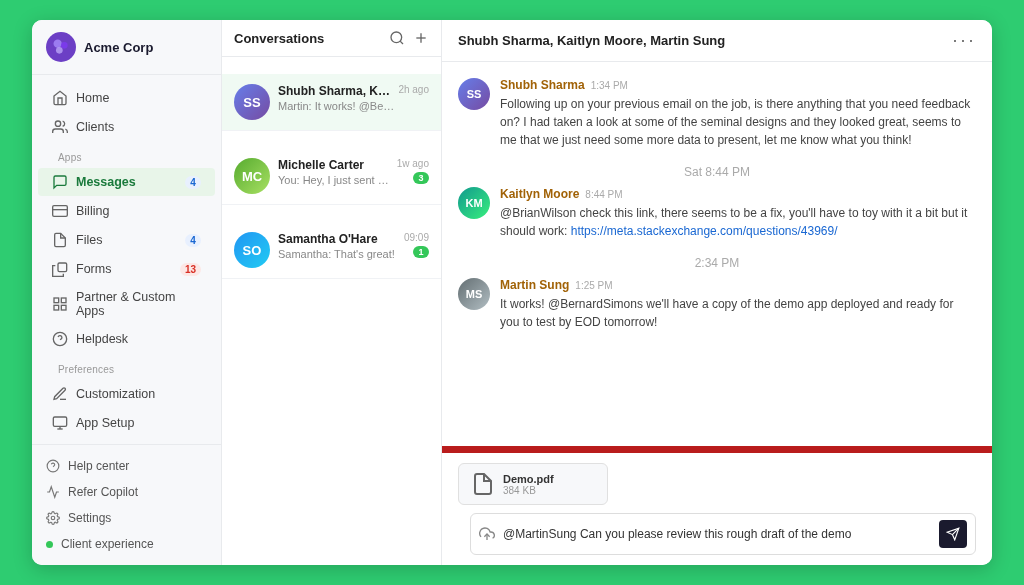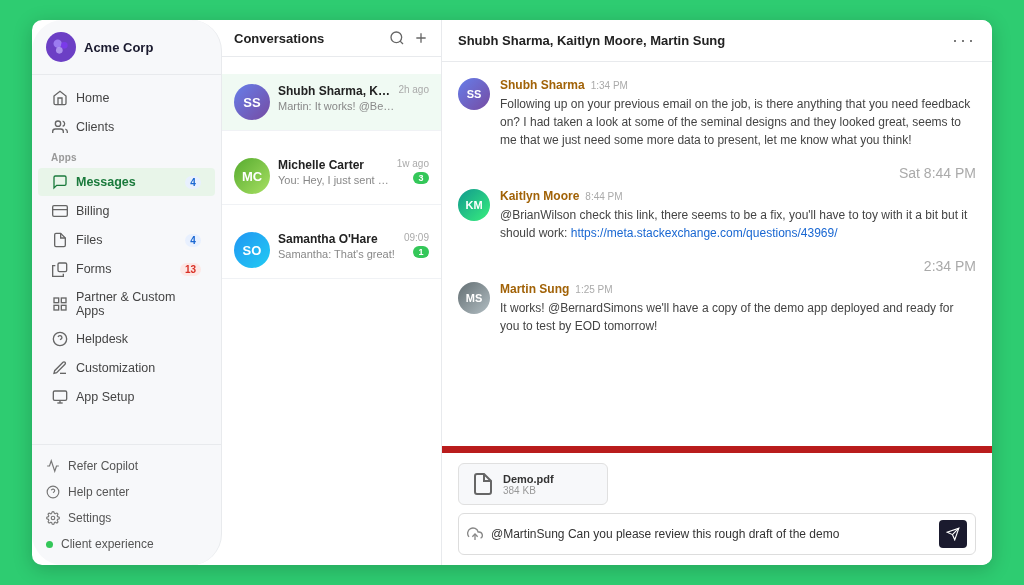--- a/index.html
+++ b/index.html
@@ -24,21 +24,20 @@
     }
     
     .sidebar {
       width: 190px;
       background: #f7f8fa;
       border-right: 1px solid #e8eaed;
       display: flex;
       flex-direction: column;
       padding: 0;
       flex-shrink: 0;
-      border-radius: 31px;
     }
     .sidebar-header {
       display: flex;
       align-items: center;
       padding: 12px 14px;
       border-bottom: 1px solid #e8eaed;
     }
     .sidebar-logo {
       width: 30px;
       height: 30px;
@@ -100,23 +99,23 @@
       padding: 1px 5px;
       min-width: 16px;
       text-align: center;
     }
     .sidebar-badge.orange {
       background: #fce8e6;
       color: #d93025;
     }
     .sidebar-section-label {
       font-size: 10px;
-      font-weight: 700;
+      font-weight: 400;
       color: #999;
-      padding: 10px 19px 4px;
+      padding: 10px 26px 4px;
       text-transform: none;
       letter-spacing: 0.02em;
     }
     .sidebar-footer {
       border-top: 1px solid #e8eaed;
       padding: 8px 0;
     }
     .sidebar-footer-item {
       display: flex;
       align-items: center;
@@ -316,22 +315,22 @@
       font-size: 12px;
       color: #444;
       line-height: 1.5;
       max-width: 520px;
     }
     .msg-text a {
       color: #1967d2;
       text-decoration: none;
     }
     .msg-divider {
-      text-align: right;
-      font-size: 14px;
+      text-align: center;
+      font-size: 12px;
       color: #aaa;
       margin: 8px 0;
     }
     .chat-footer {
       padding: 10px 16px;
       border-top: 7px solid #b91c1c;
     }
     .attachment-preview {
       display: flex;
       align-items: center;
@@ -358,20 +357,21 @@
     .attachment-size {
       font-size: 10px;
       color: #999;
     }
     .chat-input-row {
       display: flex;
       align-items: center;
       border: 1px solid #ddd;
       border-radius: 6px;
       padding: 6px 8px;
+      margin-left: 12px;
     }
     .chat-input-icon {
       width: 16px;
       height: 16px;
       color: #888;
       margin-right: 8px;
       flex-shrink: 0;
     }
     .chat-input {
       flex: 1;
@@ -478,20 +478,21 @@
       </div>
       <div class="sidebar-nav-item">
         <svg class="nav-icon" viewBox="0 0 24 24" fill="none" stroke="currentColor" stroke-width="2">
           <circle cx="12" cy="12" r="10"></circle>
           <path d="M9.09 9a3 3 0 015.83 1c0 2-3 3-3 3"></path>
           <line x1="12" y1="17" x2="12.01" y2="17"></line>
         </svg>
         <span>Helpdesk</span>
       </div>
 
+      <div class="sidebar-section-label">Preferences</div>
 
       <div class="sidebar-nav-item">
         <svg class="nav-icon" viewBox="0 0 24 24" fill="none" stroke="currentColor" stroke-width="2">
           <path d="M12 20h9"></path>
           <path d="M16.5 3.5a2.121 2.121 0 013 3L7 19l-4 1 1-4L16.5 3.5z"></path>
         </svg>
         <span>Customization</span>
       </div>
       <div class="sidebar-nav-item">
         <svg class="nav-icon" viewBox="0 0 24 24" fill="none" stroke="currentColor" stroke-width="2">
@@ -499,31 +500,31 @@
           <line x1="8" y1="21" x2="16" y2="21"></line>
           <line x1="12" y1="17" x2="12" y2="21"></line>
         </svg>
         <span>App Setup</span>
       </div>
     </div>
 
     <div class="sidebar-footer">
       <div class="sidebar-footer-item">
         <svg class="nav-icon" viewBox="0 0 24 24" fill="none" stroke="currentColor" stroke-width="2">
-          <polyline points="22,12 18,12 15,21 9,3 6,12 2,12"></polyline>
-        </svg>
-        <span>Refer Copilot</span>
-      </div>
-      <div class="sidebar-footer-item">
-        <svg class="nav-icon" viewBox="0 0 24 24" fill="none" stroke="currentColor" stroke-width="2">
           <circle cx="12" cy="12" r="10"></circle>
           <path d="M9.09 9a3 3 0 015.83 1c0 2-3 3-3 3"></path>
           <line x1="12" y1="17" x2="12.01" y2="17"></line>
         </svg>
         <span>Help center</span>
+      </div>
+      <div class="sidebar-footer-item">
+        <svg class="nav-icon" viewBox="0 0 24 24" fill="none" stroke="currentColor" stroke-width="2">
+          <polyline points="22,12 18,12 15,21 9,3 6,12 2,12"></polyline>
+        </svg>
+        <span>Refer Copilot</span>
       </div>
       <div class="sidebar-footer-item">
         <svg class="nav-icon" viewBox="0 0 24 24" fill="none" stroke="currentColor" stroke-width="2">
           <circle cx="12" cy="12" r="3"></circle>
           <path d="M19.4 15a1.65 1.65 0 00.33 1.82l.06.06a2 2 0 010 2.83 2 2 0 01-2.83 0l-.06-.06a1.65 1.65 0 00-1.82-.33 1.65 1.65 0 00-1 1.51V21a2 2 0 01-4 0v-.09A1.65 1.65 0 009 19.4a1.65 1.65 0 00-1.82.33l-.06.06a2 2 0 01-2.83-2.83l.06-.06A1.65 1.65 0 004.68 15a1.65 1.65 0 00-1.51-1H3a2 2 0 010-4h.09A1.65 1.65 0 004.6 9a1.65 1.65 0 00-.33-1.82l-.06-.06a2 2 0 012.83-2.83l.06.06A1.65 1.65 0 009 4.68a1.65 1.65 0 001-1.51V3a2 2 0 014 0v.09a1.65 1.65 0 001 1.51 1.65 1.65 0 001.82-.33l.06-.06a2 2 0 012.83 2.83l-.06.06A1.65 1.65 0 0019.4 9a1.65 1.65 0 001.51 1H21a2 2 0 010 4h-.09a1.65 1.65 0 00-1.51 1z"></path>
         </svg>
         <span>Settings</span>
       </div>
       <div class="sidebar-footer-item">
         <div class="online-dot"></div>

